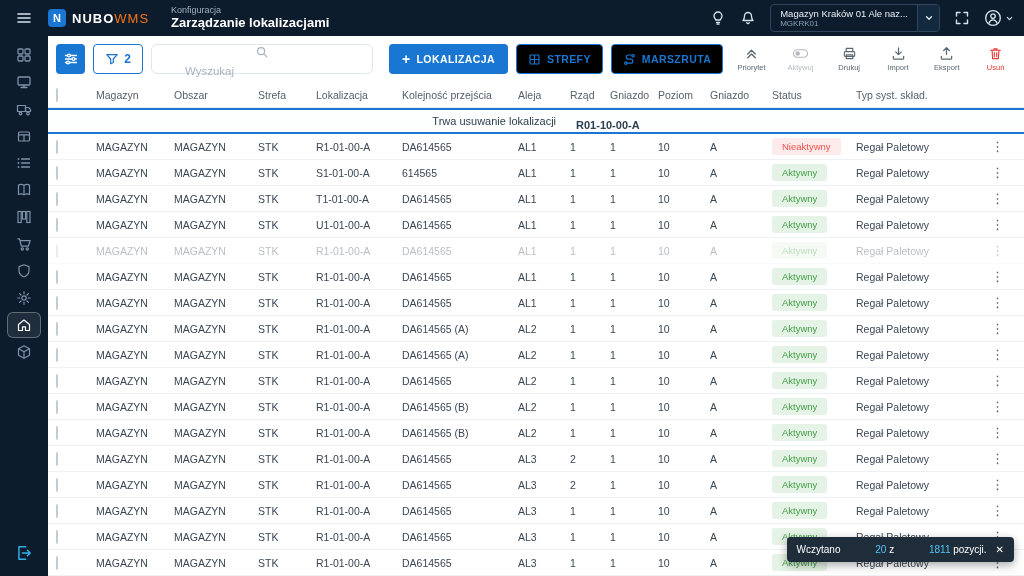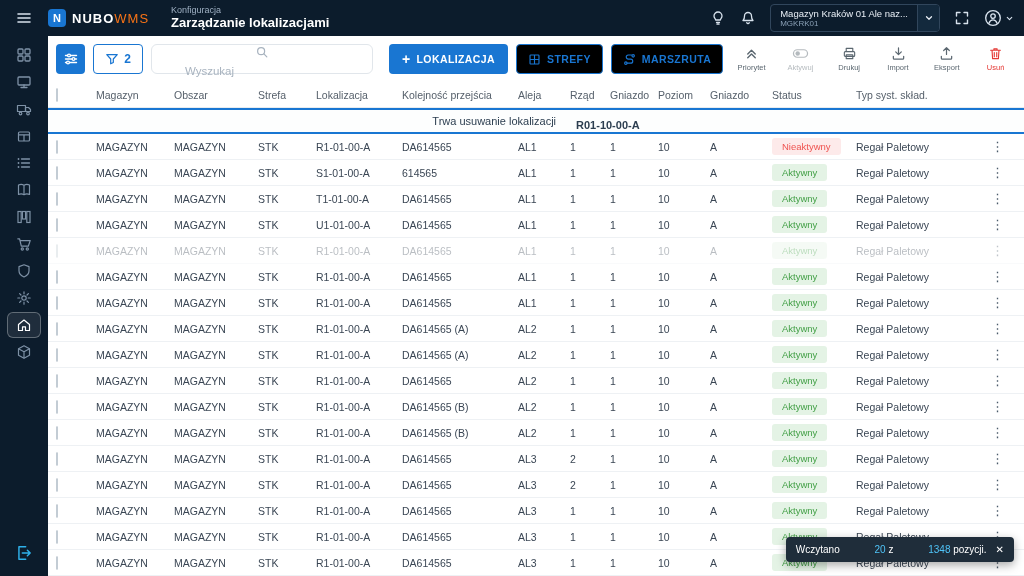--- a/index.html
+++ b/index.html
@@ -616,21 +616,21 @@
     <div>Regał Paletowy</div>
     <div><span class="dots">⋮</span></div>
   </div>
         </div>
 
       <div class="toast">
         <span>
           <span>Wczytano</span>
           <span class="hl">20</span>
           <span>z</span>
-          <span class="hl">1348</span>
+          <span class="hl">1811</span>
           <span>pozycji.</span>
         </span>
         <span class="toast-close">✕</span>
       </div>
 
     </main>
   </div>
 </div>
 
 </body></html>

